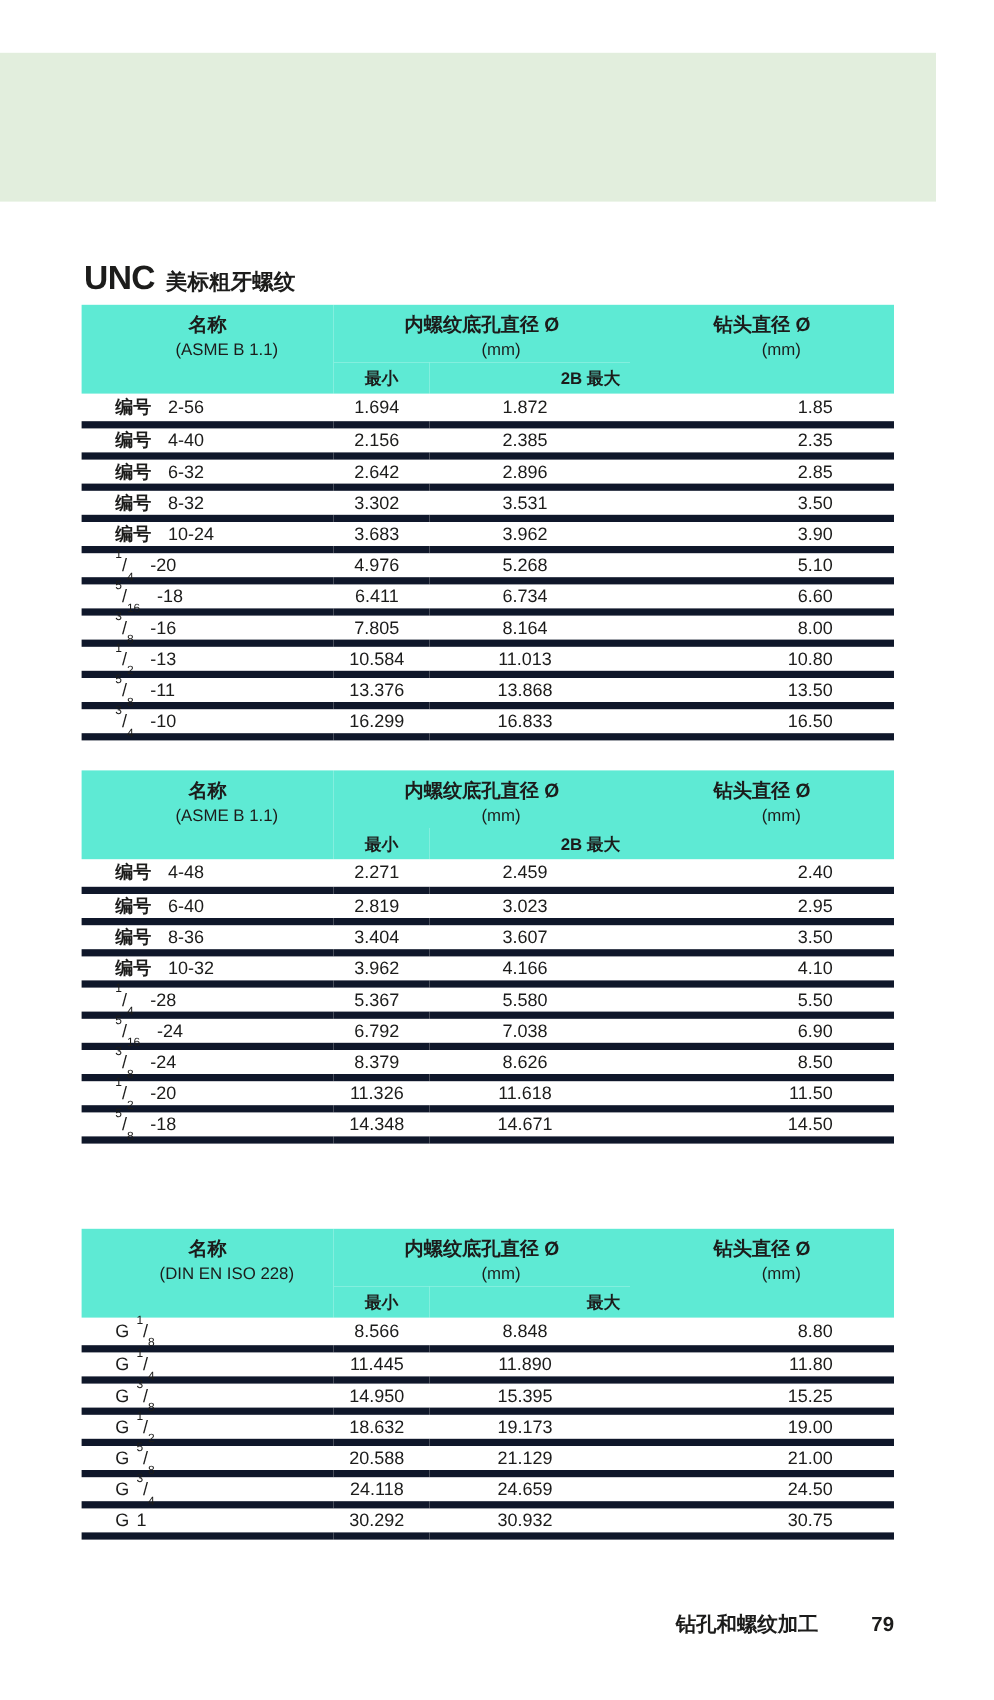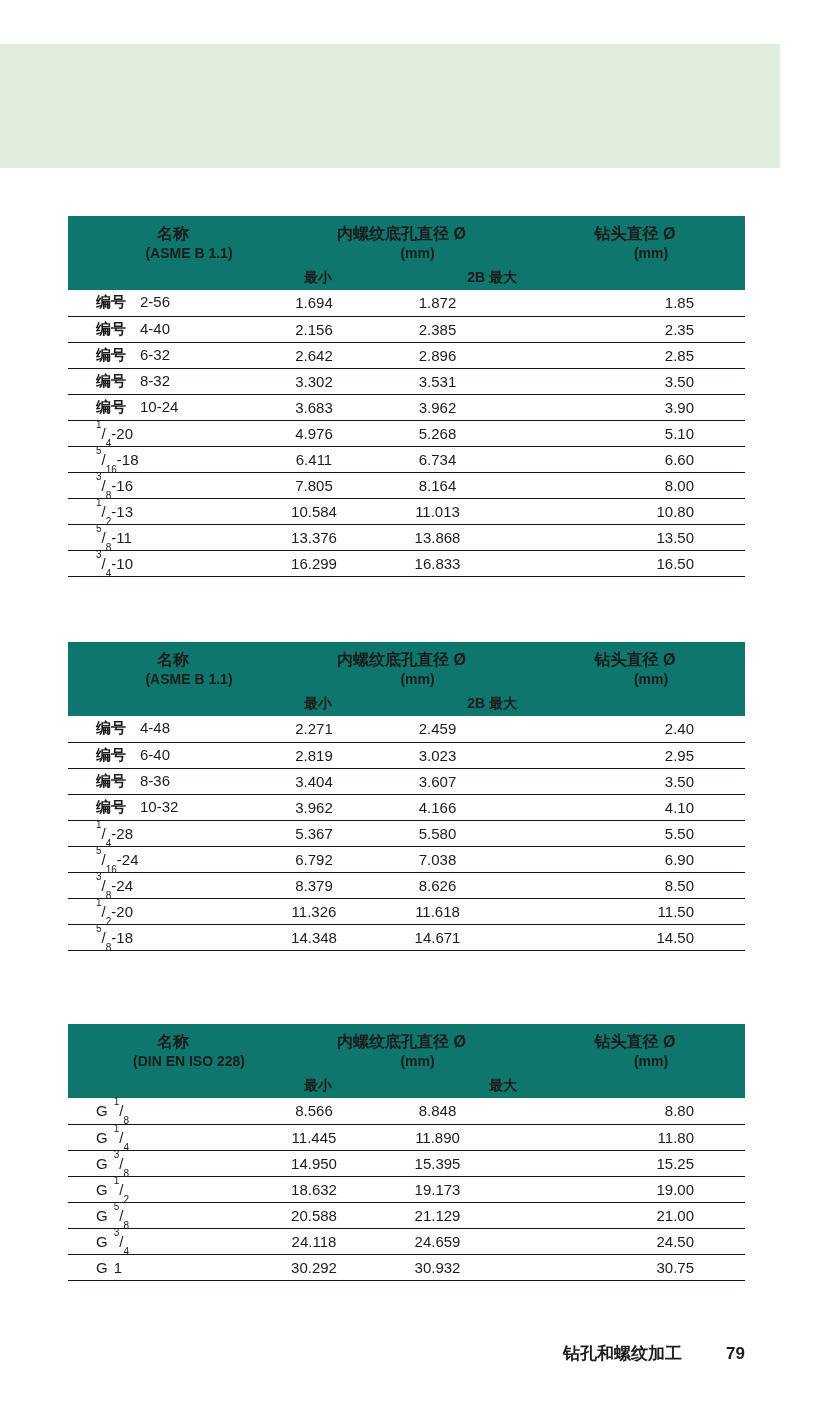--- a/index.html
+++ b/index.html
@@ -11,50 +11,51 @@
   .top-band{position:absolute;left:0;top:44px;width:780px;height:124px;background:#e2eedd;}
   .section{position:absolute;left:68px;width:677px;}
   #sec-unc{top:216px;}
   #sec-unf{top:642px;}
   #sec-g{top:1024px;}
   h2{margin:0 0 3px 2px;line-height:32px;white-space:nowrap;}
   h2 .code{font-size:28px;font-weight:bold;letter-spacing:-0.5px;}
   h2 .zh{font-size:18px;font-weight:bold;margin-left:9px;}
   table{border-collapse:collapse;table-layout:fixed;width:677px;}
   col.c1{width:210px;}col.c2{width:80px;}col.c3{width:167px;}col.c4{width:220px;}
-  thead th{background:#0f766e;font-weight:normal;}
+  thead th{background:#5eead4;font-weight:normal;}
   thead tr.main th{vertical-align:top;padding-top:8px;}
   .h-big{display:block;font-size:16px;font-weight:bold;line-height:20px;text-align:center;}
-  .h-sml{display:block;font-size:14px;font-weight:bold;line-height:19px;text-align:center;padding-left:32px;}
+  .h-sml{display:block;font-size:14px;font-weight:normal;line-height:19px;text-align:center;padding-left:32px;}
   thead tr.sub th{height:22px;vertical-align:bottom;padding-bottom:3px;font-size:14px;font-weight:bold;}
   th.sub-min{text-align:center;}
   th.sub-max{text-align:right;padding-right:8px;}
-  tbody tr{border-bottom:1px solid #0f172a;height:26px;}
+  tbody tr{border-bottom:6px solid #0f172a;height:26px;}
   tbody td{font-size:15px;vertical-align:middle;padding:0;}
   td.c-name{padding-left:28px;white-space:nowrap;}
   td.c-min,td.c-max{text-align:center;padding-right:8px;}
   td.c-drill{text-align:right;padding-right:51px;}
   .pre{margin-right:6px;}
   .pre.b{font-weight:bold;margin-right:14px;}
   .frac{white-space:nowrap;}
   .frac sup{font-size:10px;position:relative;top:-5px;line-height:0;}
   .frac sub{font-size:10px;position:relative;top:4px;line-height:0;}
-  .frac + .tail{margin-left:0;text-align:center;}
+  .frac + .tail{margin-left:14px;text-align:center;}
   .footer{position:absolute;left:0;top:1342px;width:745px;text-align:right;font-size:17px;white-space:nowrap;}
   .footer .f-title{font-weight:bold;}
   .footer .f-page{margin-left:44px;font-weight:bold;}
 </style>
 </head>
 <body>
 
 <div class="page">
 
   <div class="top-band"></div>
 
   <div class="section" id="sec-unc">
+    <h2><span class="code">UNC</span><span class="zh">美标粗牙螺纹</span></h2>
     <table>
       <colgroup>
           <col class="c1">
           <col class="c2">
           <col class="c3">
           <col class="c4">
         </colgroup>
       <thead>
         <tr class="main">
           <th rowspan="2">

